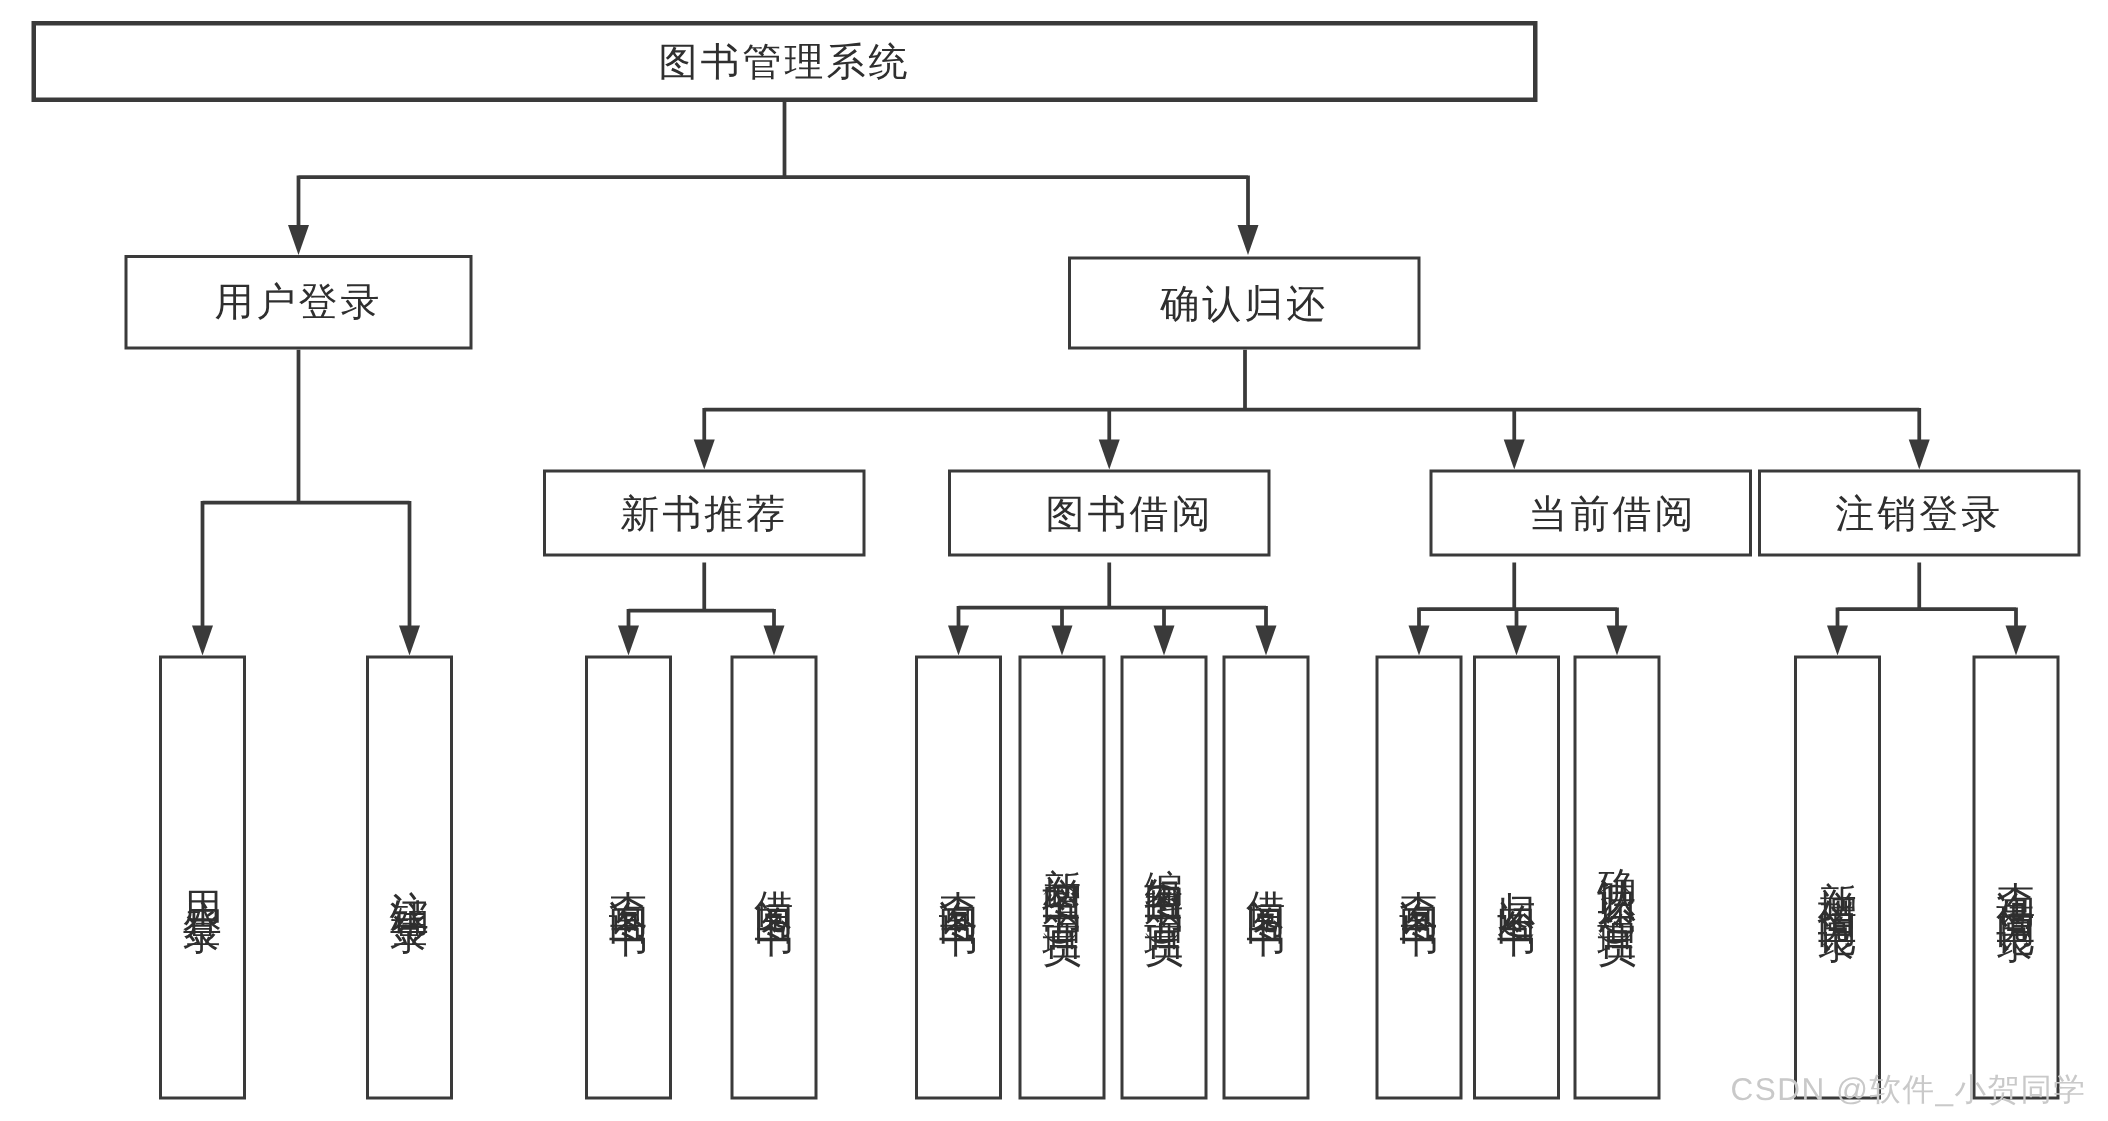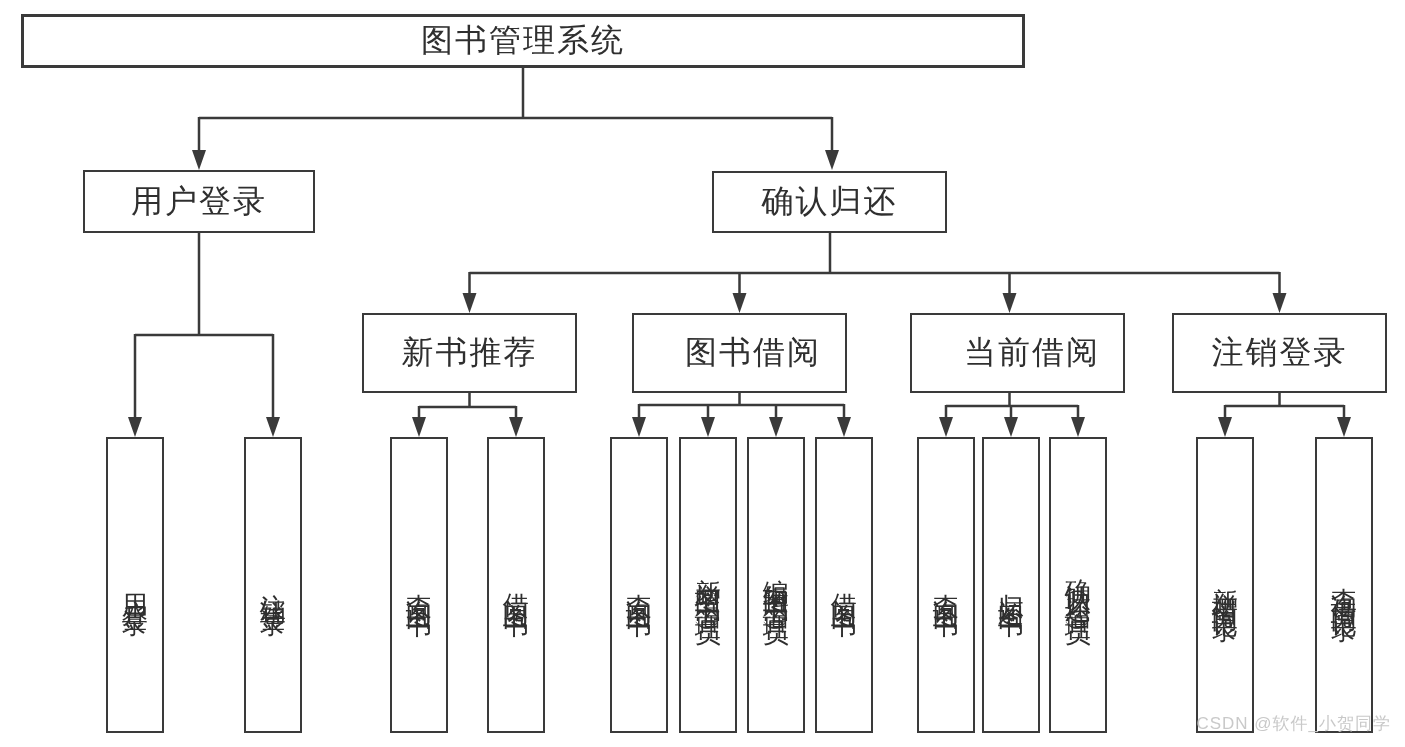--- a/index.html
+++ b/index.html
@@ -22,53 +22,53 @@
   .connectors polygon{fill:var(--line);stroke:none;}
   .node{
     position:absolute;
     background:#fff;
     border:2.5px solid var(--line);
     box-sizing:border-box;
     display:flex;align-items:center;justify-content:center;
     z-index:1;
   }
   .hlabel{
-    font-size:32px;
+    font-size:26px;
     letter-spacing:2px;
     white-space:nowrap;
   }
   .vlabel{
     writing-mode:vertical-rl;
     text-orientation:mixed;
     font-size:26px;
     letter-spacing:6px;
     line-height:1.1;
   }
   
   .n-root{left:21px;top:14px;width:1004px;height:54px;border-width:3px;}
   
   .n-user{left:83px;top:170px;width:232px;height:63px;}
   .n-mgmt{left:712px;top:171px;width:235px;height:62px;}
   
-  .lvl3{top:313px;width:215px;height:80px;}
+  .lvl3{top:313px;width:215px;height:58px;}
   .n-recommend{left:362px;}
   .n-borrow{left:632px;padding-left:27px;}
-  .n-current{left:910px;padding-left:29px;}
+  .n-current{left:953px;padding-left:29px;}
   .n-records{left:1172px;}
   
   .leaf{top:437px;width:58px;height:296px;}
   .x-l1a{left:106px;}  .x-l1b{left:244px;}
   .x-l2a{left:390px;}  .x-l2b{left:487px;}
   .x-l3a{left:610px;}  .x-l3b{left:679px;}  .x-l3c{left:747px;}  .x-l3d{left:815px;}
   .x-l4a{left:917px;}  .x-l4b{left:982px;}  .x-l4c{left:1049px;}
   .x-l5a{left:1196px;} .x-l5b{left:1315px;}
   .watermark{
     position:absolute;
     right:14px;top:712px;
-    font-size:17px;
+    font-size:21px;
     color:var(--watermark);
     z-index:2;
     letter-spacing:1px;
     white-space:nowrap;
   }
 </style>
 </head>
 <body>
 
 <div class="canvas">

